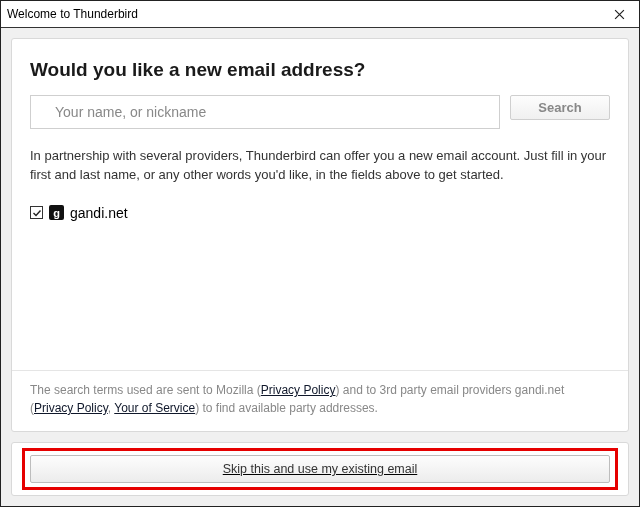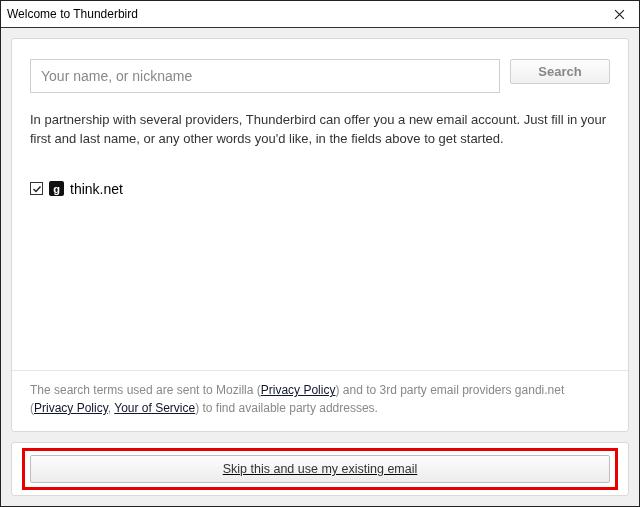--- a/index.html
+++ b/index.html
@@ -64,41 +64,41 @@
     display: flex;
     gap: 10px;
     margin-bottom: 18px;
   }
   .name-input {
     flex: 1;
     height: 34px;
     border: 1px solid #cfcfcf;
     background: #fff;
     font-size: 14px;
-    padding: 0 10px;
+    padding: 0 24px;
     color: #333;
     outline: none;
   }
   .name-input::placeholder { color: #888; }
   .search-btn {
     width: 100px;
     height: 25px;
     border: 1px solid #cfcfcf;
     background: linear-gradient(#fdfdfd,#f0f0f0);
     color: #888;
     font-weight: 700;
     font-size: 13px;
     cursor: pointer;
     border-radius: 2px;
   }
   .desc {
     font-size: 13px;
     color: #333;
     line-height: 1.45;
-    margin-bottom: 32px;
+    margin-bottom: 20px;
   }
   .providers {
     display: flex;
     align-items: center;
     gap: 6px;
     font-size: 14px;
   }
   .checkbox {
     width: 13px; height: 13px;
     border: 1px solid #333;
@@ -171,36 +171,37 @@
     <div class="close-btn">
       <svg viewBox="0 0 10 10">
           <path d="M1 1 L9 9 M9 1 L1 9" stroke="#222" stroke-width="1.1" fill="none"></path>
         </svg>
     </div>
   </div>
 
   <div class="body-area">
 
     <div class="panel main-panel">
+      <h1 class="heading">Would you like a new email address?</h1>
 
       <div class="search-row">
         <input class="name-input" type="text" placeholder="Your name, or nickname" style="">
         <button class="search-btn">Search</button>
       </div>
 
       <div class="desc">In partnership with several providers, Thunderbird can offer you a new email account. Just fill in your first and last name, or any other words you'd like, in the fields above to get started.</div>
 
       <div class="providers">
         <span class="checkbox">
           <svg width="10" height="10" viewBox="0 0 10 10">
               <path d="M1.5 5 L4 7.5 L8.5 2.5" stroke="#222" stroke-width="1.4" fill="none"></path>
             </svg>
         </span>
         <span class="provider-icon">g</span>
-        <span>think.net</span>
+        <span>gandi.net</span>
       </div>
 
       <div class="spacer"></div>
 
       <div class="separator"></div>
 
       <div class="legal">
         <span>The search terms used are sent to Mozilla (</span><span class="lnk">Privacy Policy</span><span>) and to 3rd party email providers gandi.net (</span><span class="lnk">Privacy Policy</span><span>, </span><span class="lnk">Your of Service</span><span>) to find available party addresses.</span>
       </div>
     </div>

